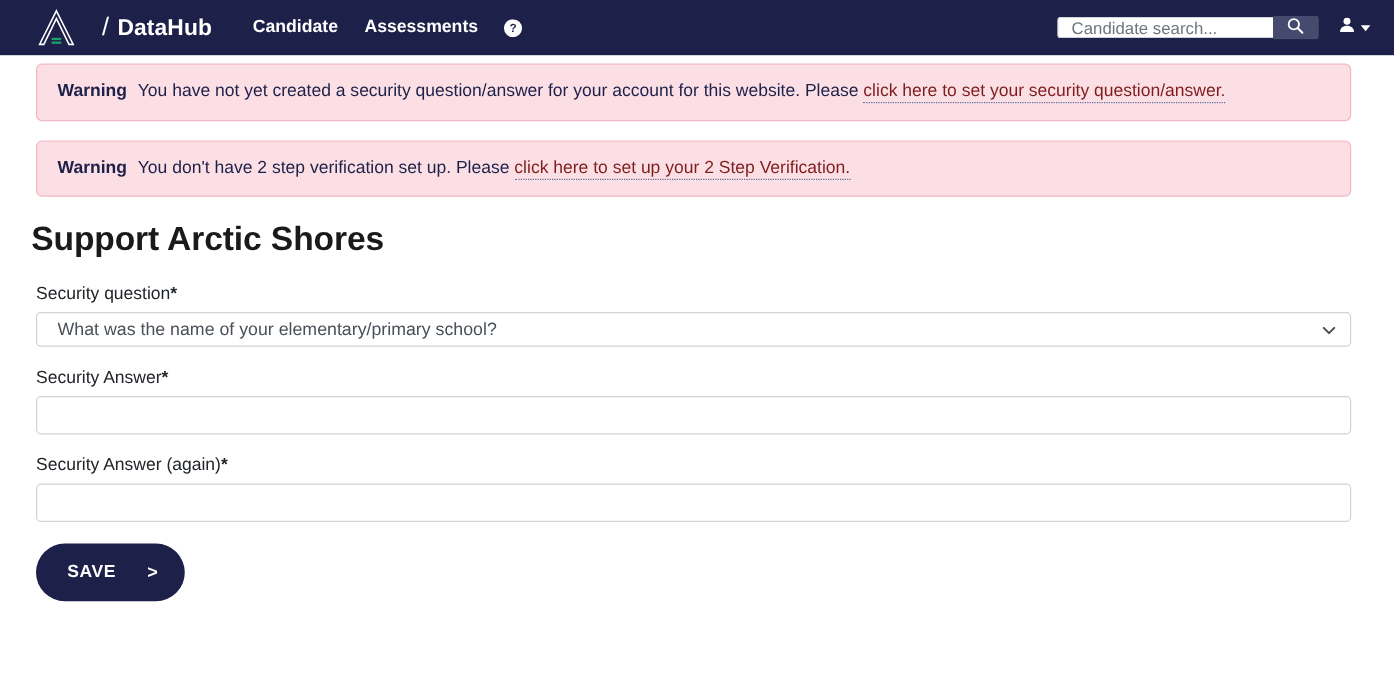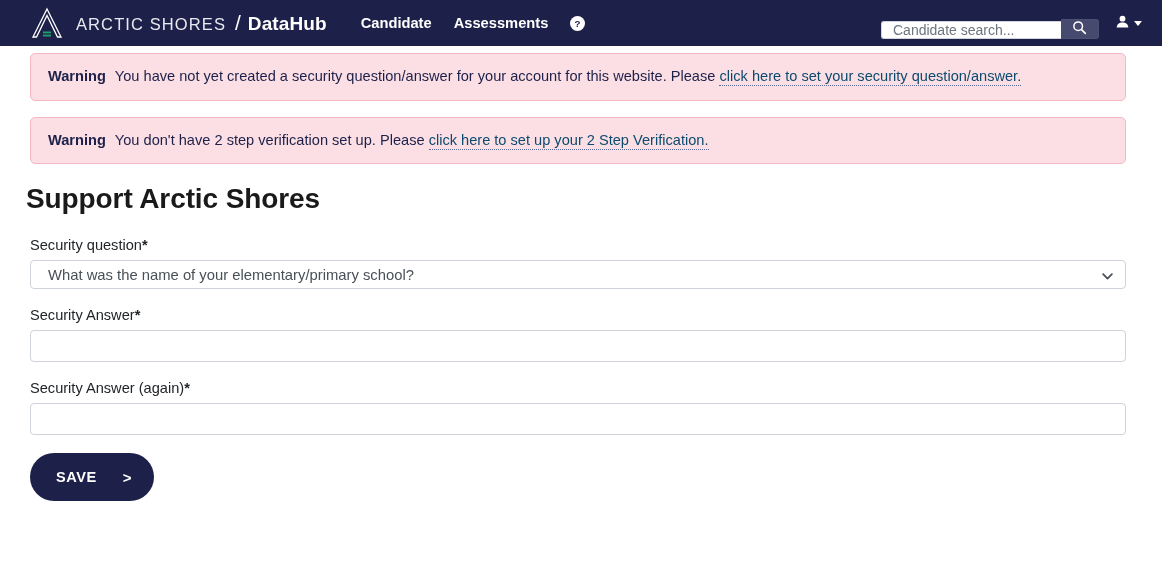--- a/index.html
+++ b/index.html
@@ -88,21 +88,21 @@
     position: absolute;
     right: 18px;
     top: 0;
     height: 46px;
     display: flex;
     align-items: center;
     gap: 14px;
   }
   .search-group {
     display: flex;
-    align-items: flex-end;
+    align-items: center;
     height: 31px;
   }
   .search-input {
     width: 180px;
     border: 1px solid #ced4da;
     border-right: none;
     border-radius: 3px 0 0 3px;
     padding: 0 11px;
     font-size: 14px;
     font-family: "Liberation Sans", sans-serif;
@@ -149,21 +149,21 @@
     border: 1px solid #f3b8c4;
     border-radius: 5px;
     padding: 13px 17px;
     font-size: 14.6px;
     color: #1d2049;
     margin-bottom: 16px;
     line-height: 1.35;
   }
   .alert-label { font-weight: 700; margin-right: 9px; }
   .alert-link {
-    color: #0c4a6e;
+    color: #7f1d1d;
     text-decoration: none;
     border-bottom: 1px dotted #5a6a9a;
     padding-bottom: 1px;
   }
 
   .page-title {
     margin: 19px 0 0 4px;
     font-size: 28px;
     font-weight: 700;
     color: #1a1a1a;
@@ -249,21 +249,20 @@
 
   <div class="brand">
     <span class="brand-logo">
       <svg viewBox="0 0 38 34" width="38" height="34" aria-hidden="true">
         <path d="M19 3 L33 31 L29.5 31 L19 9.5 L8.5 31 L5 31 Z" fill="none" stroke="#ffffff" stroke-width="1.3"></path>
         <rect x="15" y="25.5" width="8" height="1.9" fill="#1e9e6a"></rect>
         <rect x="15" y="28.6" width="8" height="1.9" fill="#1e9e6a"></rect>
       </svg>
     </span>
     <span class="brand-text">
-      <span class="brand-arctic">ARCTIC SHORES</span>
       <span class="brand-slash">/</span>
       <span class="brand-datahub">DataHub</span>
     </span>
   </div>
 
   <div class="nav-links">
     <a class="nav-link" href="#">Candidate</a>
     <a class="nav-link" href="#">Assessments</a>
     <span class="help-icon">
       <svg viewBox="0 0 16 16" width="15" height="15" aria-hidden="true">

